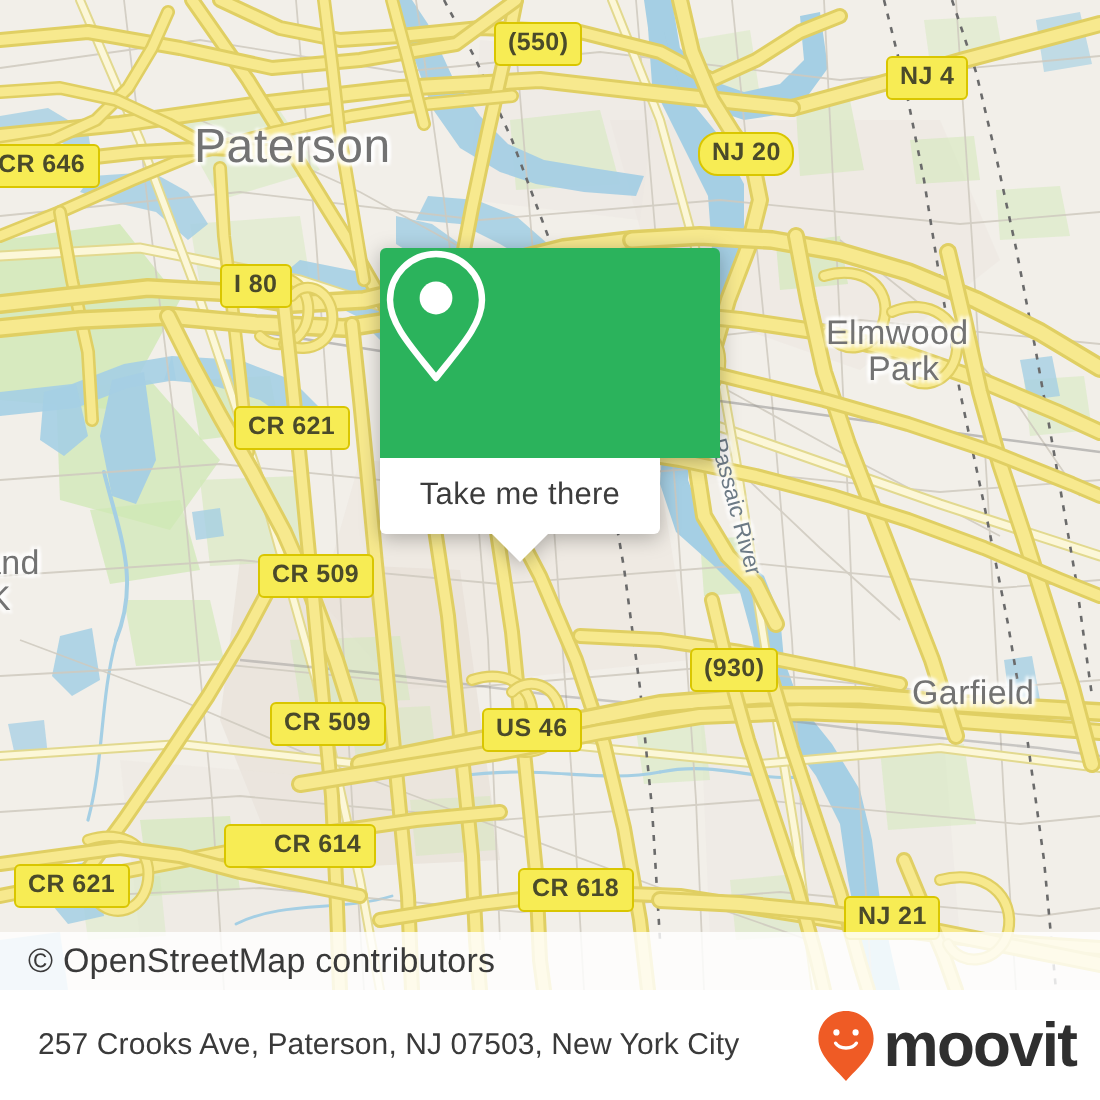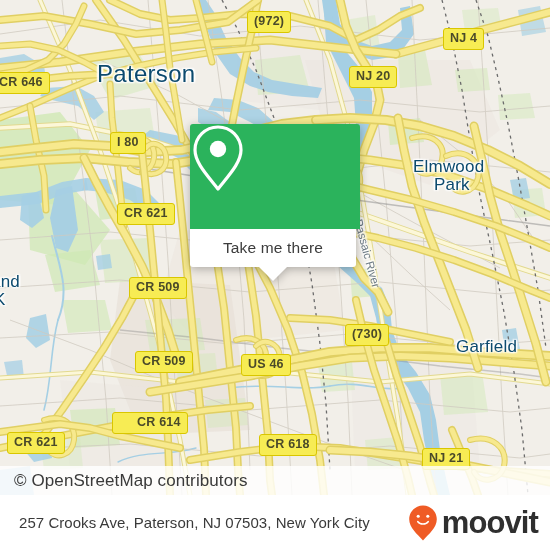--- a/index.html
+++ b/index.html
@@ -64,21 +64,21 @@
     line-height: 1;
     padding: 3px 6px 4px 6px;
     white-space: nowrap;
     letter-spacing: 0.2px;
   }
 
   
   .place {
     position: absolute;
     z-index: 28;
-    color: #0c4a6e;
+    color: #737373;
     white-space: nowrap;
     text-shadow:
       -1.4px -1.4px 1.6px #fff, 1.4px -1.4px 1.6px #fff,
       -1.4px 1.4px 1.6px #fff, 1.4px 1.4px 1.6px #fff,
        0 0 3px #fff;
   }
   .place.city { font-size: 24px; letter-spacing: 0.3px; }
   .place.town { font-size: 17px; letter-spacing: 0.2px; }
   .place.water {
     font-size: 11.5px;
@@ -98,21 +98,21 @@
   #popup-green {
     width: 170px;
     height: 105px;
     background: #2bb35c;
     border-radius: 3px 3px 0 0;
     display: flex;
     align-items: center;
     justify-content: center;
   }
   #popup-white {
-    width: 166px;
+    width: 140px;
     height: 38px;
     background: #ffffff;
     border-radius: 0 0 3px 3px;
     display: flex;
     align-items: center;
     justify-content: center;
     position: relative;
   }
   #popup-label {
     font-size: 15.5px;
@@ -433,28 +433,28 @@
     </svg>
 
     <div class="place city" style="left:97px; top:60px;">Paterson</div>
     <div class="place town" style="left:413px; top:157px;">Elmwood</div>
     <div class="place town" style="left:434px; top:175px;">Park</div>
     <div class="place town" style="left:456px; top:337px;">Garfield</div>
     <div class="place town" style="left:-9px; top:272px;">and</div>
     <div class="place town" style="left:-6px; top:290px;">K</div>
     <div class="place water" style="left:364px; top:218px; transform:rotate(75deg); transform-origin:left top;">Passaic River</div>
 
-    <div class="shield" style="left:247px; top:11px;">(972)</div>
+    <div class="shield" style="left:247px; top:11px;">(550)</div>
     <div class="shield" style="left:443px; top:28px;">NJ 4</div>
-    <div class="shield" style="left:349px; top:66px;">NJ 20</div>
+    <div class="shield" style="left:349px; top:66px;border-radius:10px;">NJ 20</div>
     <div class="shield" style="left:-8px; top:72px;">CR 646</div>
     <div class="shield" style="left:110px; top:132px;">I 80</div>
     <div class="shield" style="left:117px; top:203px;">CR 621</div>
     <div class="shield" style="left:129px; top:277px;">CR 509</div>
-    <div class="shield" style="left:345px; top:324px;">(730)</div>
+    <div class="shield" style="left:345px; top:324px;">(930)</div>
     <div class="shield" style="left:135px; top:351px;">CR 509</div>
     <div class="shield" style="left:241px; top:354px;">US 46</div>
     <div class="shield" style="left:7px; top:432px;">CR 621</div>
     <div class="shield" style="left:112px; top:412px;padding-left:24px;">CR 614</div>
     <div class="shield" style="left:241px; top:434px;margin-left:18px;">CR 618</div>
     <div class="shield" style="left:422px; top:448px;">NJ 21</div>
 
     <div class="osm-attrib">
       <span>© OpenStreetMap contributors</span>
     </div>

